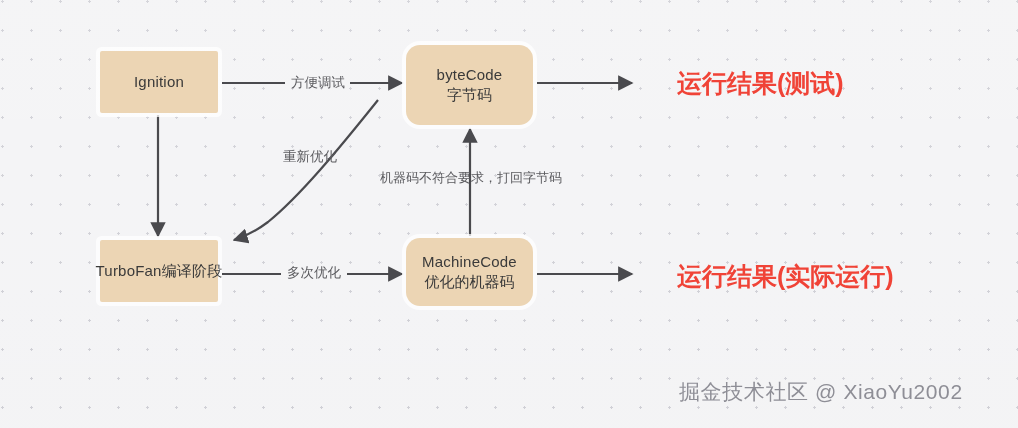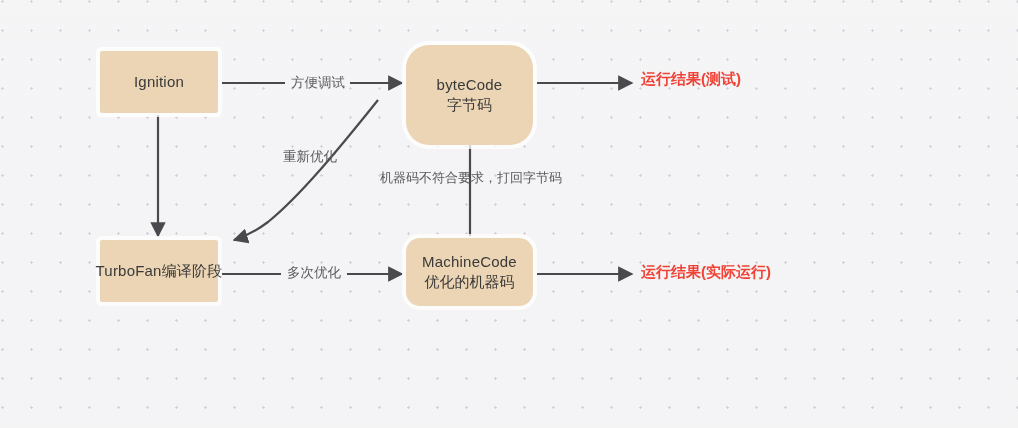--- a/index.html
+++ b/index.html
@@ -52,42 +52,43 @@
   }
   .node.square { border-radius: 2px; }
   .node.rounded { border-radius: 14px; }
   .node .ln { display: block; white-space: nowrap; }
   .node .ln-en { font-size: 15px; letter-spacing: 0.2px; }
   .node .ln-cn { font-size: 15px; }
   .node.single .ln-en { font-size: 15px; }
 
   #node-ignition { left: 100px; top: 51px; width: 118px; height: 62px; }
   #node-turbofan { left: 100px; top: 240px; width: 118px; height: 62px; }
-  #node-bytecode { left: 406px; top: 45px; width: 127px; height: 100px; border-radius: 23px; }
+  #node-bytecode { left: 406px; top: 45px; width: 127px; height: 80px; }
   #node-machinecode { left: 406px; top: 238px; width: 127px; height: 68px; }
 
   .edge-label {
     position: absolute;
     color: #5a5a5e;
     font-size: 13.5px;
     white-space: nowrap;
     line-height: 1;
   }
   #label-debug { left: 291px; top: 76px; }
   #label-multi-opt { left: 287px; top: 266px; }
   #label-reopt { left: 283px; top: 150px; }
   #label-fallback { left: 380px; top: 171px; font-size: 13px; }
 
   .result {
     position: absolute;
     color: #f04337;
-    font-size: 15px;
+    font-size: 25px;
     font-weight: bold;
     white-space: nowrap;
     line-height: 1;
+    margin-left: 36px;
   }
   #result-test { left: 641px; top: 71px; }
   #result-actual { left: 641px; top: 264px; }
 
   .watermark-faint {
     position: absolute;
     left: 711px;
     top: 344px;
     font-size: 25px;
     color: rgba(255,255,255,0.92);
@@ -164,14 +165,15 @@
 
   <div class="edge-label" id="label-reopt">重新优化</div>
 
   <div class="edge-label" id="label-fallback">机器码不符合要求，打回字节码</div>
 
   <div class="result" id="result-test">运行结果(测试)</div>
 
   <div class="result" id="result-actual">运行结果(实际运行)</div>
 
 
+  <div class="watermark-main">掘金技术社区 @ XiaoYu2002</div>
 
 </div>
 
 </body></html>

